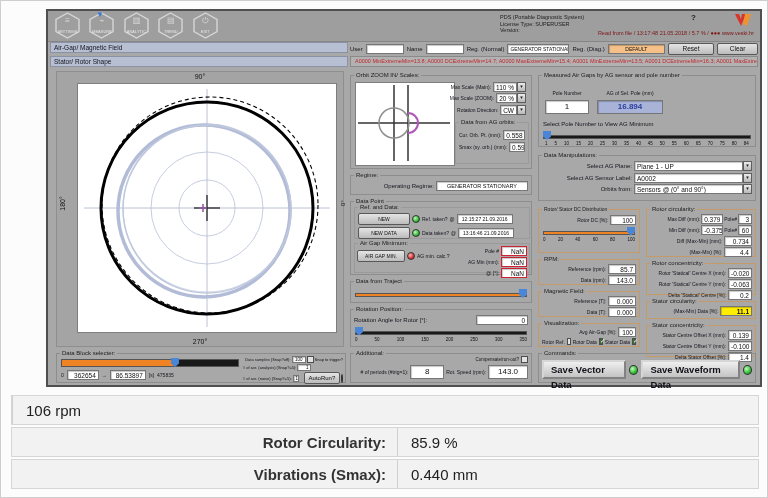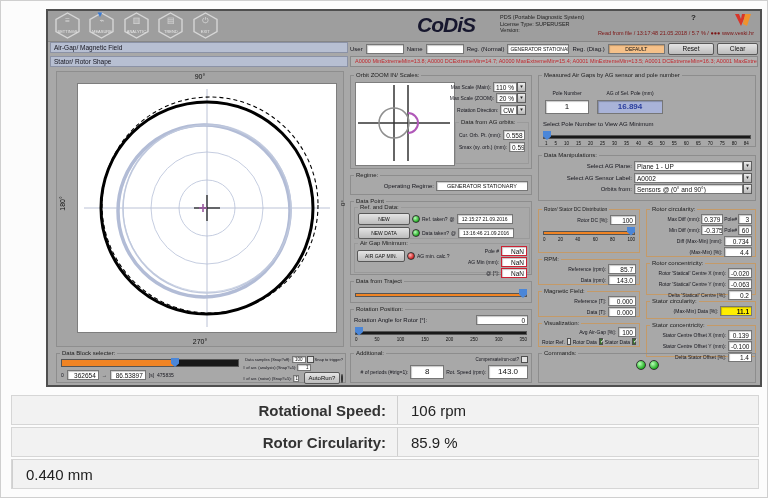--- a/index.html
+++ b/index.html
@@ -103,21 +103,20 @@
         </span>
         <span class="hexbtn">
           <svg width="27" height="27">
               <polygon points="13.5,1 25,7.5 25,19.5 13.5,26 2,19.5 2,7.5" fill="none" stroke="#d6d6d6" stroke-width="1.4"></polygon>
             </svg>
           <span class="hexglyph">⏻</span>
           <span class="hexlabel">EXIT</span>
         </span>
       </div>
       <span class="cursor">▼</span>
-      <div class="logo">CoDiS</div>
       <div class="infoblock">
         <div>PDS (Portable Diagnostic System)</div>
         <div>License Type:  SUPERUSER</div>
         <div>Version:</div>
       </div>
       <span class="help">?</span>
       <span class="veski">
         <svg width="18" height="16">
             <polygon points="1,2 7,14 12,2 8,2 7,7 5,2" fill="#d8352a"></polygon>
             <polygon points="11,2 17,2 13,14 9,12" fill="#f0922d"></polygon>
@@ -527,37 +526,39 @@
         <span class="lb tiny"># of periods (#trig=1):</span>
         <span class="vb c big" style="width:34px;">8</span>
         <span class="lb tiny">Rot. Speed (rpm):</span>
         <span class="vb c big" style="width:40px;">143.0</span>
         </div>
     </div>
 
     <div class="gb" style="left:490px;top:342px;width:218px;height:30px;">
       <span class="t">Commands:</span>
       <div class="fr" style="margin-top:6px;justify-content:center;gap:3px;">
+        <span class="bigbtn">Save Vector Data</span>
         <span class="led g" style="width:10px;height:10px;"></span>
+        <span class="bigbtn">Save Waveform Data</span>
         <span class="led g" style="width:10px;height:10px;"></span>
       </div>
     </div>
 
   </div>
 
   <div class="abs" style="left:10px;top:394px;width:748px;">
     <div class="sumrow">
-      <span class="sumlabel">Rotational Speed:</span>
       <span class="sumdiv"></span>
       <span class="sumvalue">106 rpm</span>
     </div>
     <div class="sumrow">
       <span class="sumlabel">Rotor Circularity:</span>
       <span class="sumdiv"></span>
       <span class="sumvalue">85.9 %</span>
     </div>
     <div class="sumrow">
+      <span class="sumlabel">Vibrations (Smax):</span>
       <span class="sumdiv"></span>
       <span class="sumvalue">0.440 mm</span>
     </div>
   </div>
 
 </div>
 
 </body></html>

